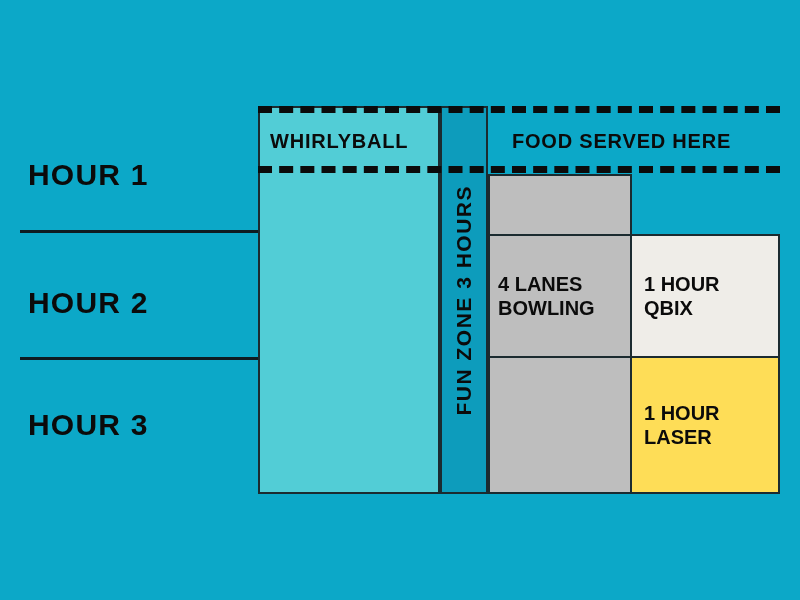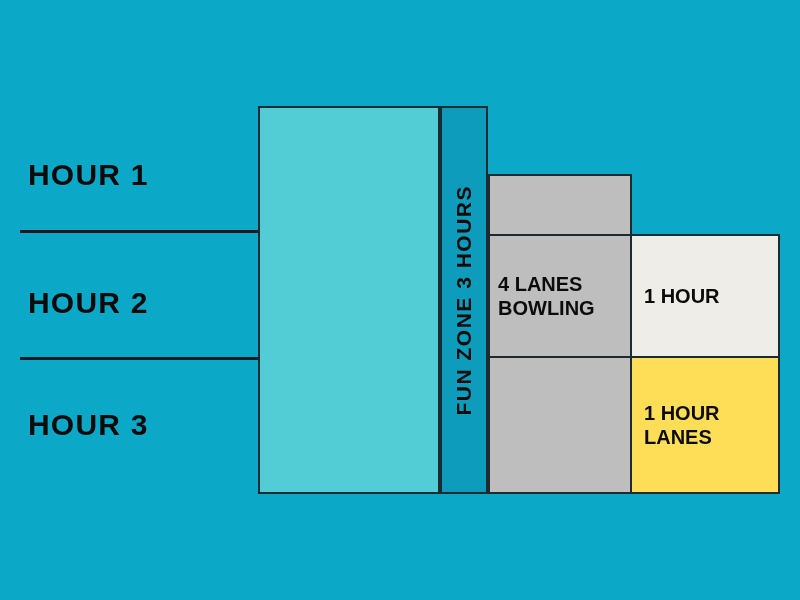--- a/index.html
+++ b/index.html
@@ -195,21 +195,28 @@
 
   <div class="cell" id="cell-bowling">
     <span class="cell-line">4 LANES</span>
     <span class="cell-line">BOWLING</span>
   </div>
 
   <div class="cell" id="cell-gray-3"></div>
 
   <div class="cell" id="cell-qbix">
     <span class="cell-line">1 HOUR</span>
+    <span class="cell-line">QBIX</span>
   </div>
 
   <div class="cell" id="cell-lasertag">
     <span class="cell-line">1 HOUR</span>
-    <span class="cell-line">LANES</span>
-  </div>
-
+    <span class="cell-line">LASER</span>
+  </div>
+
+  <div id="header-band">
+    <div class="dashed-rule" id="dashed-rule-top"></div>
+    <div class="dashed-rule" id="dashed-rule-bottom"></div>
+    <div class="header-label" id="header-label-whirlyball">WHIRLYBALL</div>
+    <div class="header-label" id="header-label-food">FOOD SERVED HERE</div>
+  </div>
 
 </div>
 
 </body></html>

